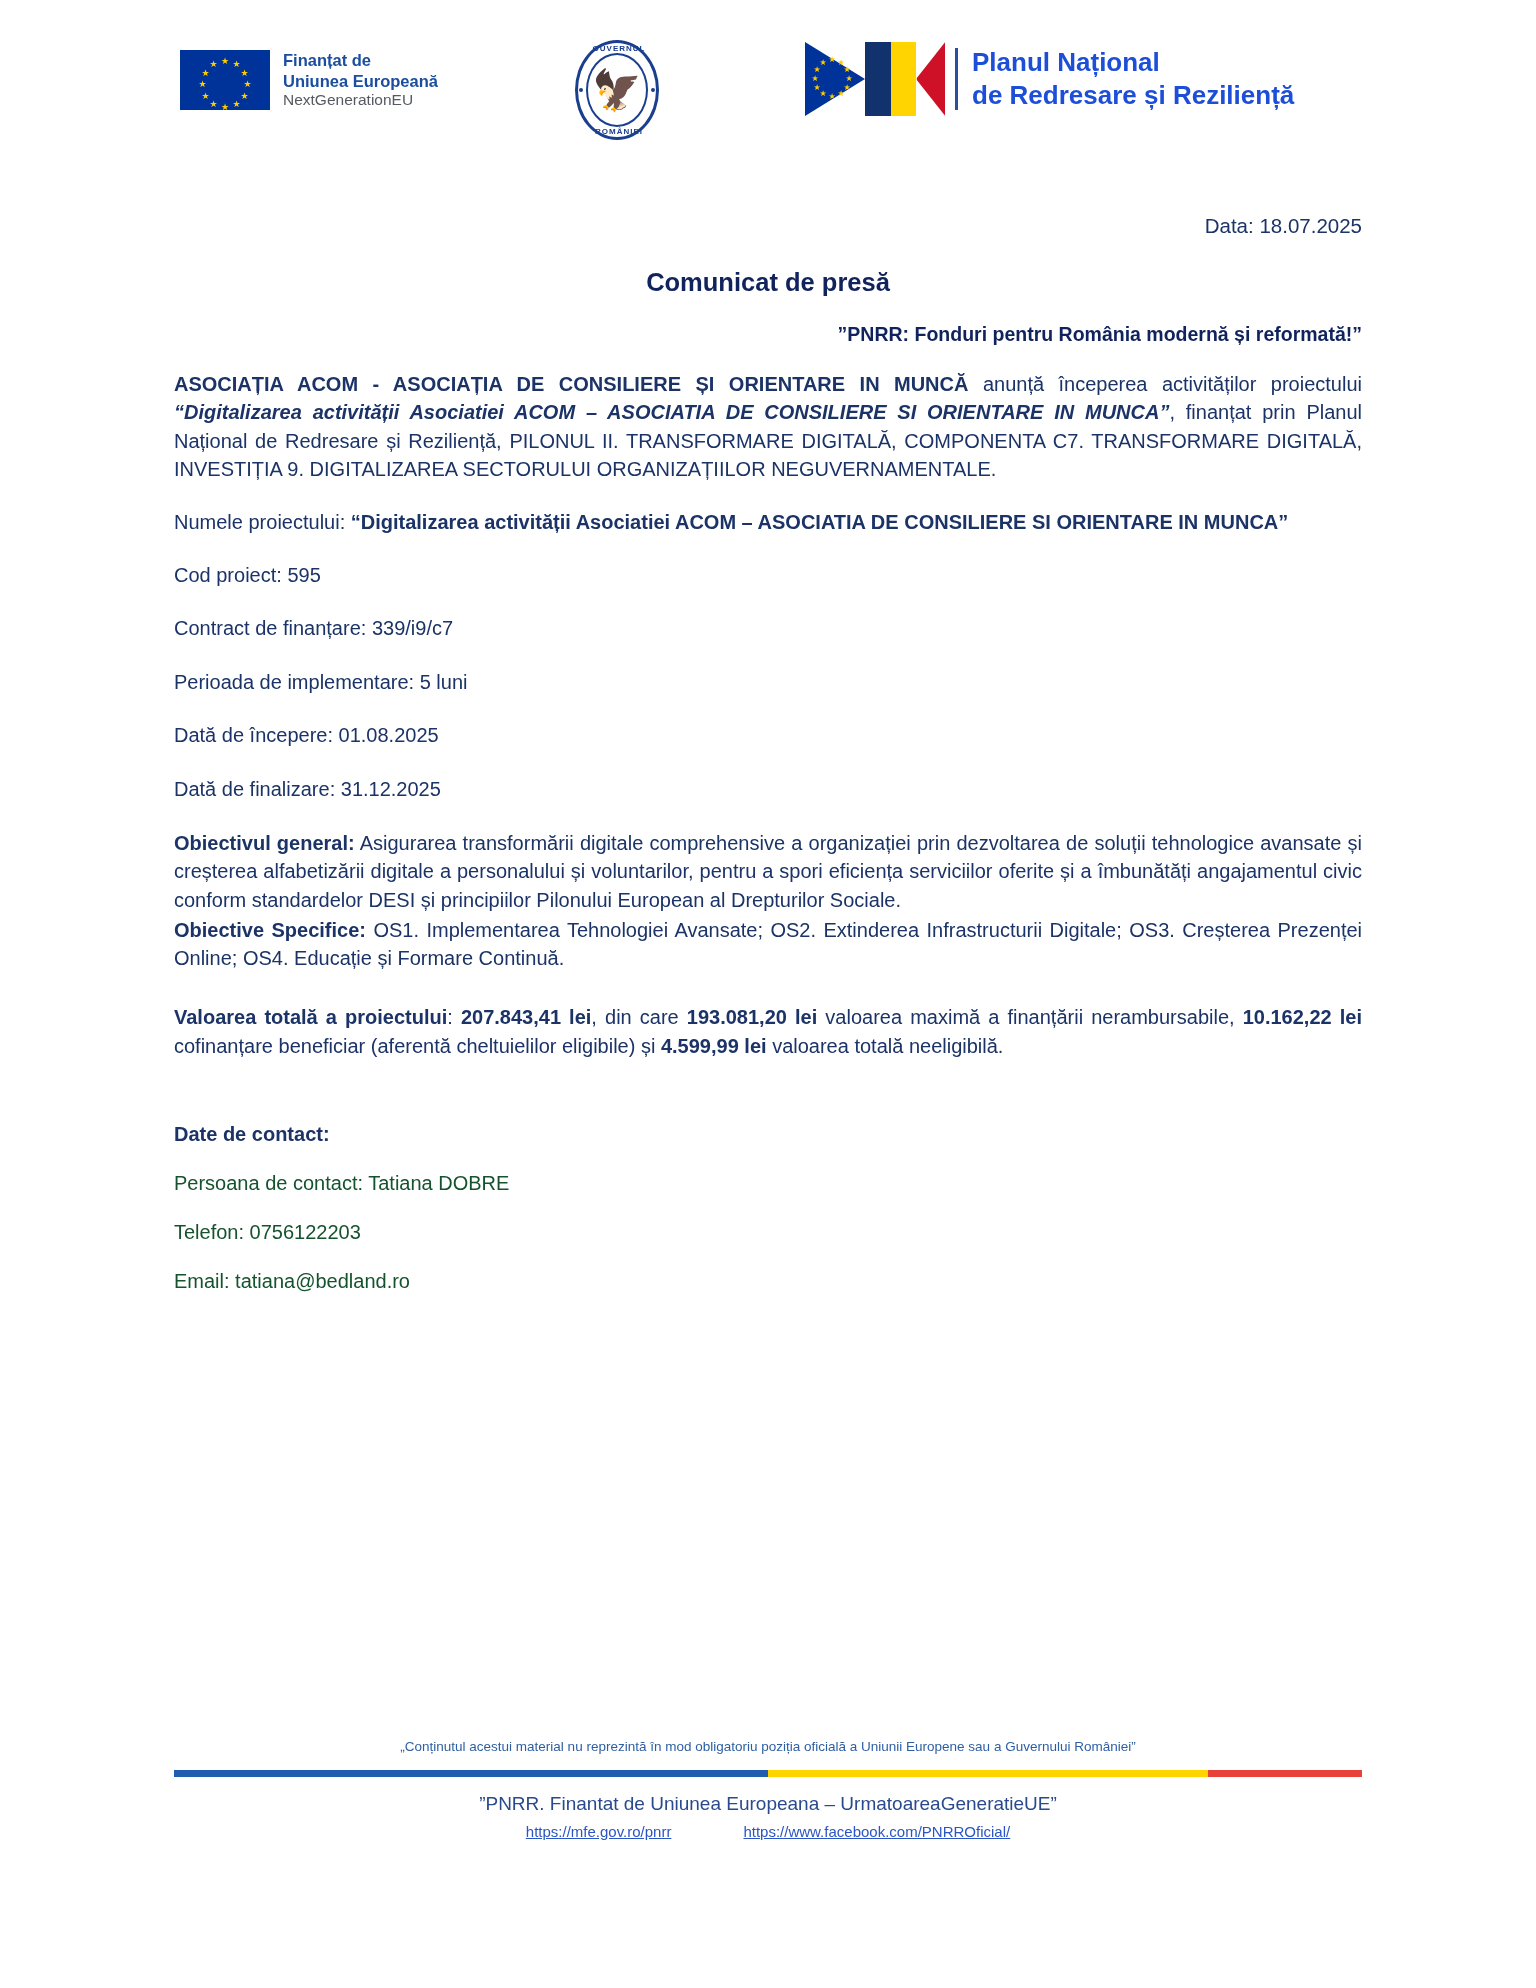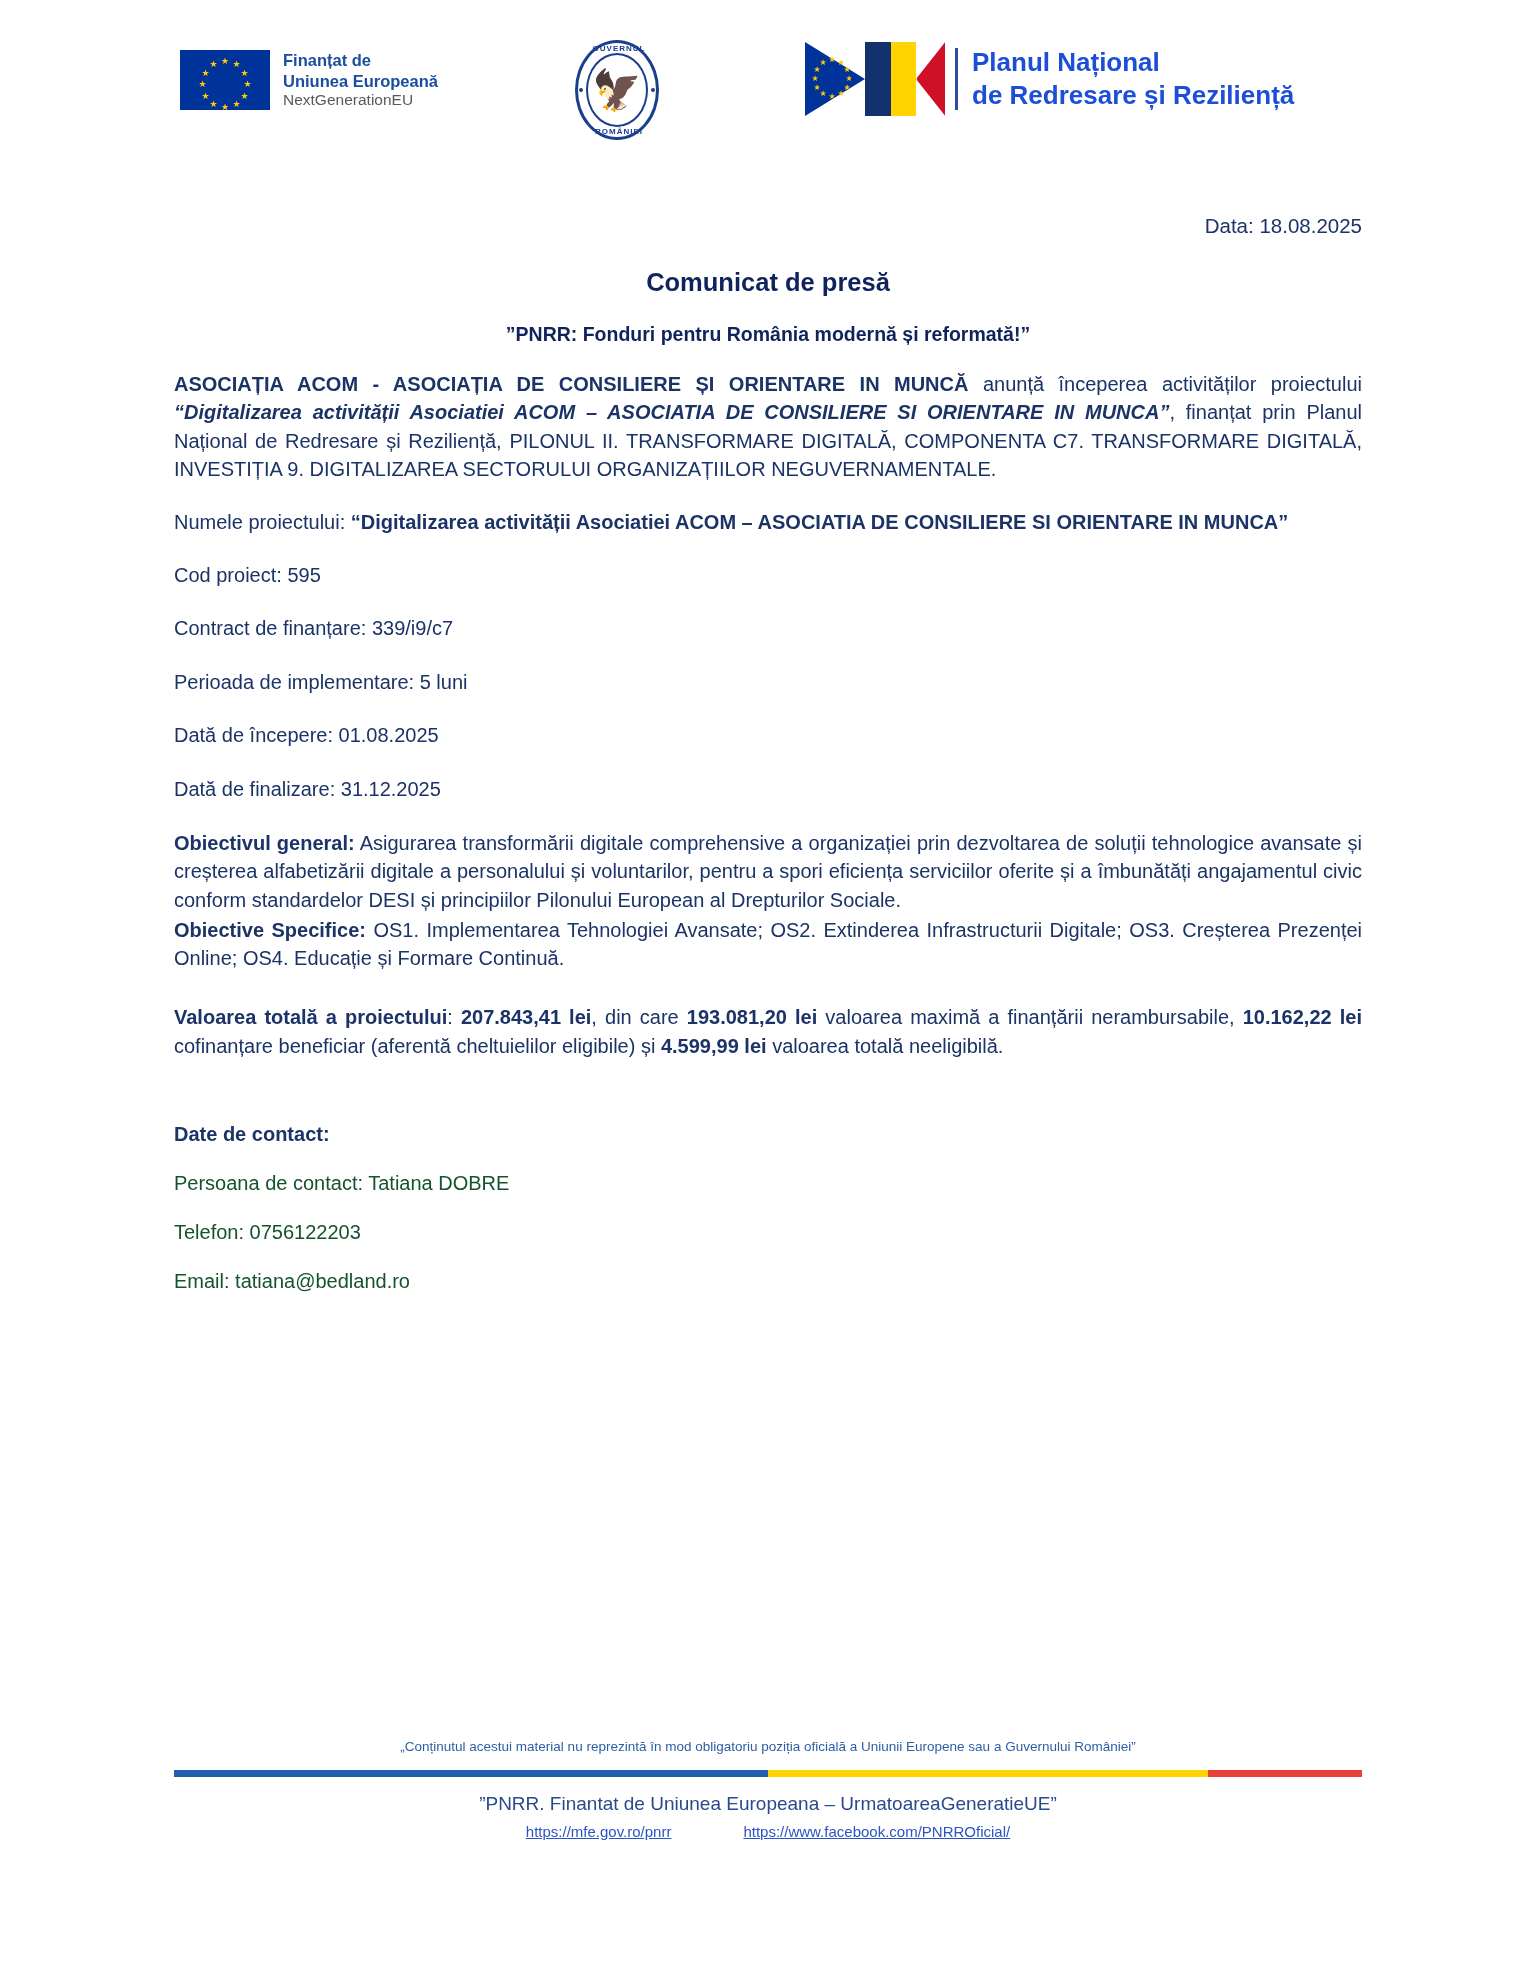--- a/index.html
+++ b/index.html
@@ -197,21 +197,21 @@
     color: #1b3367;
   }
   h1.title {
     text-align: center;
     font-size: 25.5px;
     font-weight: bold;
     margin: 30px 0 0 0;
     color: #10235c;
   }
   h2.subtitle {
-    text-align: center;
+    text-align: right;
     font-size: 19.5px;
     font-weight: bold;
     margin: 26px 0 0 0;
     color: #10235c;
   }
   p.body-par {
     font-size: 20px;
     line-height: 1.42;
     text-align: justify;
     margin: 24px 0 0 0;
@@ -369,21 +369,21 @@
       </div>
       <div class="pnrr-divider"></div>
       <div class="pnrr-text">
         <div>Planul Național</div>
         <div>de Redresare și Reziliență</div>
       </div>
     </div>
 
   </div>
 
-  <div class="date-line">Data: 18.08.2025</div>
+  <div class="date-line">Data: 18.07.2025</div>
 
   <h1 class="title">Comunicat de presă</h1>
 
   <h2 class="subtitle">”PNRR: Fonduri pentru România modernă și reformată!”</h2>
 
   <p class="body-par"><span class="b">ASOCIAȚIA ACOM - ASOCIAȚIA DE CONSILIERE ȘI ORIENTARE IN MUNCĂ</span><span> anunță începerea activităților proiectului </span><span class="bi">“Digitalizarea activității Asociatiei ACOM – ASOCIATIA DE CONSILIERE SI ORIENTARE IN MUNCA”</span><span>, finanțat prin Planul Național de Redresare și Reziliență, PILONUL II. TRANSFORMARE DIGITALĂ, COMPONENTA C7. TRANSFORMARE DIGITALĂ, INVESTIȚIA 9. DIGITALIZAREA SECTORULUI ORGANIZAȚIILOR NEGUVERNAMENTALE.</span></p>
 
   <p class="body-par"><span>Numele proiectului: </span><span class="b">“Digitalizarea activității Asociatiei ACOM – ASOCIATIA DE CONSILIERE SI ORIENTARE IN MUNCA”</span></p>
 
   <div class="detail-line">Cod proiect:  595</div>

